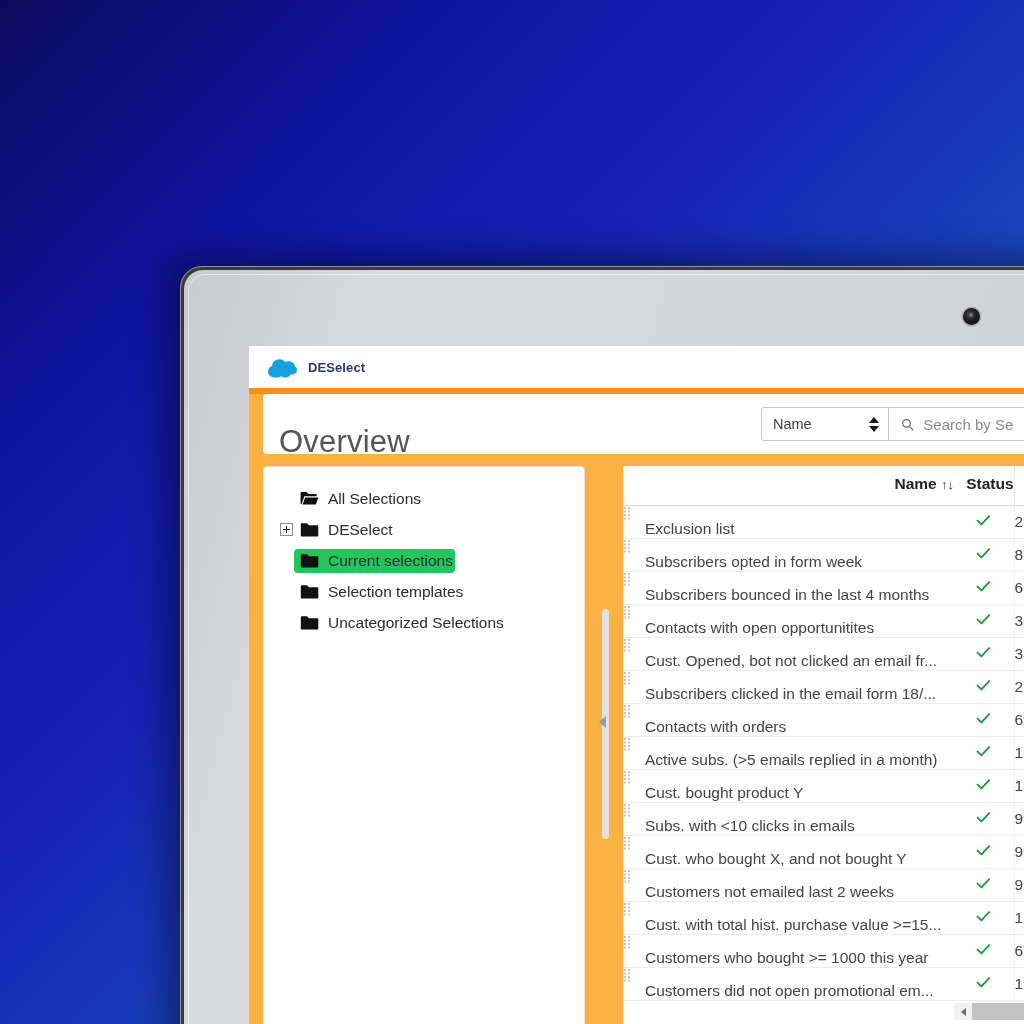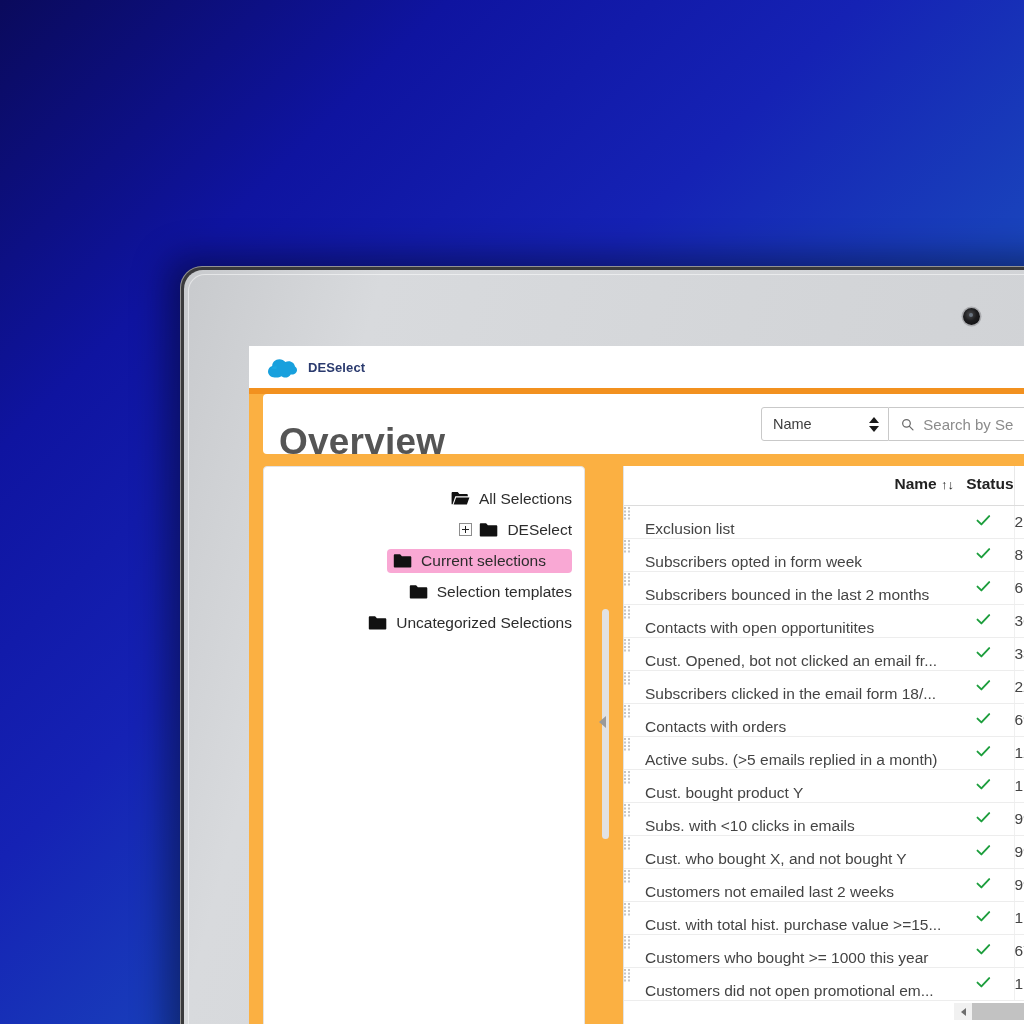--- a/index.html
+++ b/index.html
@@ -116,23 +116,23 @@
     background: #fff;
     height: 60px;
     border-radius: 4px;
     display: flex;
     align-items: center;
     justify-content: space-between;
     padding: 0 0 0 16px;
     margin-right: 0;
   }
   #page-title {
-    font-size: 37px;
+    font-size: 31px;
     color: #555555;
-    font-weight: bold;
+    font-weight: normal;
     letter-spacing: .2px;
     margin-top: 36px;
   }
   #header-controls {
     display: flex;
     align-items: stretch;
     height: 34px;
     margin-right: 0;
   }
   #sort-select {
@@ -203,21 +203,20 @@
     position: relative;
   }
   .tree-row {
     display: flex;
     align-items: center;
     height: 31px;
     font-size: 15.5px;
     color: #2c2c2c;
     gap: 0;
     padding-left: 4px;
-    justify-content: flex-end;
   }
   .tree-row.indent { padding-left: 4px; }
   .expander {
     width: 13px; height: 13px;
     border: 1px solid #8d8d8d;
     background: #fdfdfd;
     margin-right: 7px;
     position: relative;
     flex: 0 0 13px;
   }
@@ -225,23 +224,23 @@
     content: "";
     position: absolute;
     background: #222;
   }
   .expander::before { left: 2px; right: 2px; top: 5px; height: 1px; }
   .expander::after { top: 2px; bottom: 2px; left: 5px; width: 1px; }
   .expander-spacer { width: 20px; flex: 0 0 20px; }
   .folder-ico { margin-right: 9px; flex: 0 0 auto; display: block; }
   .tree-label { white-space: nowrap; }
   .tree-pill {
-    background: #f9a8d4;
+    background: #22c55e;
     border-radius: 4px;
-    padding: 3px 26px 3px 6px;
+    padding: 3px 2px 3px 6px;
     display: inline-flex;
     align-items: center;
     margin-left: -6px;
   }
 
   
   #splitter {
     width: 10px;
     flex: 0 0 10px;
     position: relative;
@@ -493,21 +492,21 @@
                       <td>
                         <div class="c-name"><svg class="grip" width="7" height="14" viewBox="0 0 7 14">
                             <rect x="0" y="1" width="2" height="2" fill="#9a9a9a"></rect>
                             <rect x="4" y="1" width="2" height="2" fill="#9a9a9a"></rect>
                             <rect x="0" y="4.5" width="2" height="2" fill="#9a9a9a"></rect>
                             <rect x="4" y="4.5" width="2" height="2" fill="#9a9a9a"></rect>
                             <rect x="0" y="8" width="2" height="2" fill="#9a9a9a"></rect>
                             <rect x="4" y="8" width="2" height="2" fill="#9a9a9a"></rect>
                             <rect x="0" y="11.5" width="2" height="2" fill="#9a9a9a"></rect>
                             <rect x="4" y="11.5" width="2" height="2" fill="#9a9a9a"></rect>
-                          </svg><span class="name-text">Subscribers bounced in the last 2 months</span></div>
+                          </svg><span class="name-text">Subscribers bounced in the last 4 months</span></div>
                       </td>
                       <td class="c-status"><svg width="15" height="13" viewBox="0 0 15 13">
                           <path d="M1.5 6.6L5.4 10.4L13.2 2.1" fill="none" stroke="#1d9e3d" stroke-width="1.9" stroke-linecap="round" stroke-linejoin="round"></path>
                         </svg></td>
                       <td class="c-records">61</td>
                     </tr>
                     <tr>
                       <td>
                         <div class="c-name"><svg class="grip" width="7" height="14" viewBox="0 0 7 14">
                             <rect x="0" y="1" width="2" height="2" fill="#9a9a9a"></rect>

